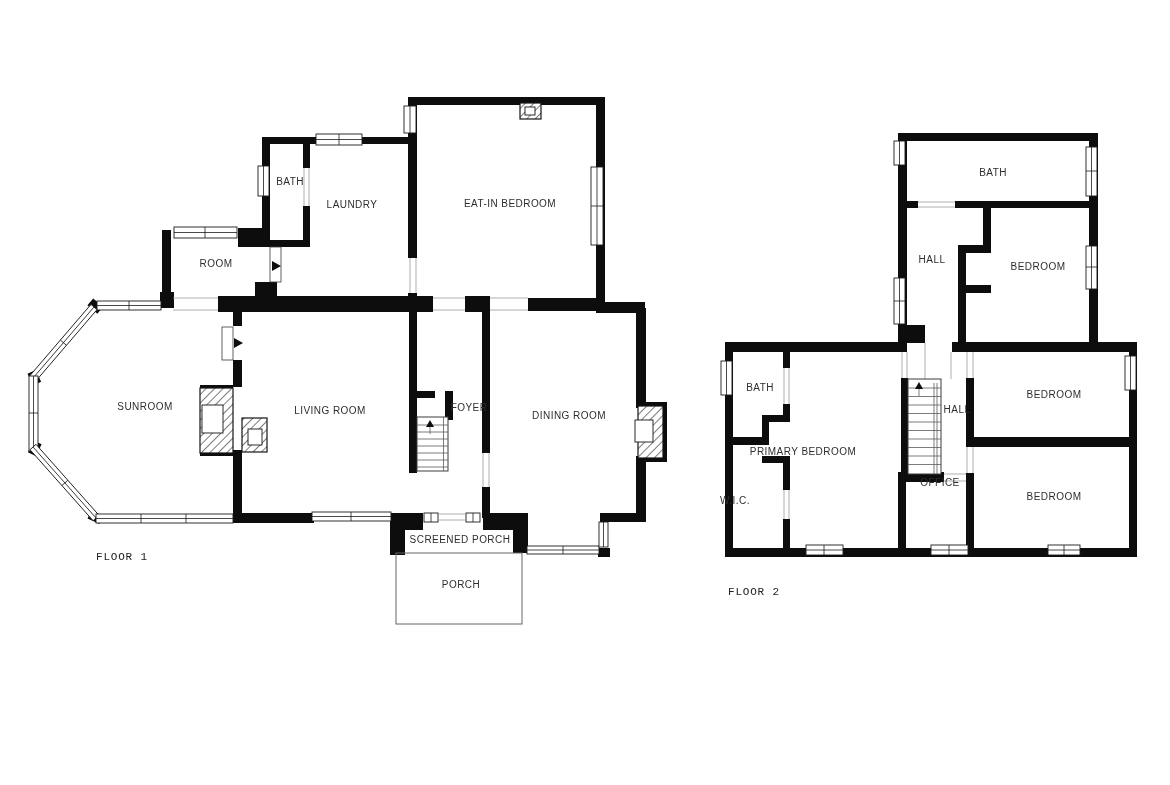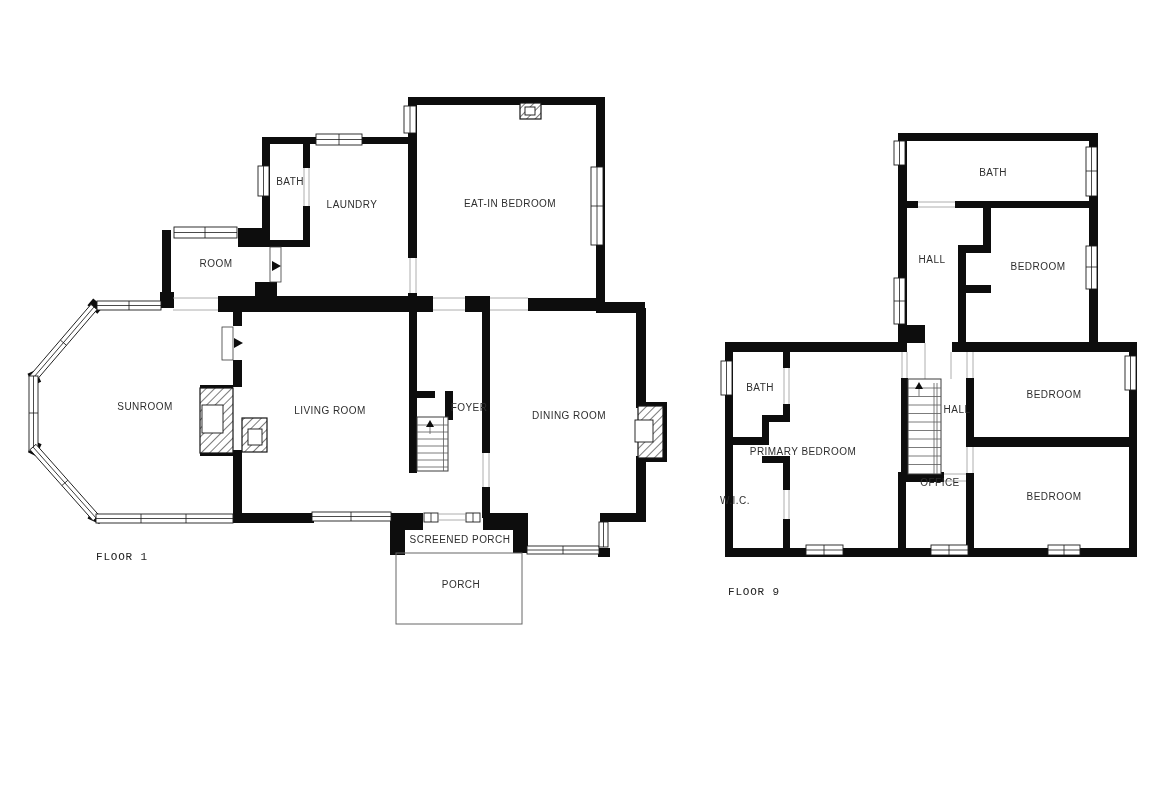--- a/index.html
+++ b/index.html
@@ -389,15 +389,15 @@
   <div class="room-label" style="left:993px;top:172px">BATH</div>
   <div class="room-label" style="left:932px;top:259px">HALL</div>
   <div class="room-label" style="left:1038px;top:266px">BEDROOM</div>
   <div class="room-label" style="left:760px;top:387px">BATH</div>
   <div class="room-label" style="left:803px;top:451px">PRIMARY BEDROOM</div>
   <div class="room-label" style="left:957px;top:409px">HALL</div>
   <div class="room-label" style="left:1054px;top:394px">BEDROOM</div>
   <div class="room-label" style="left:735px;top:500px">W.I.C.</div>
   <div class="room-label" style="left:940px;top:482px">OFFICE</div>
   <div class="room-label" style="left:1054px;top:496px">BEDROOM</div>
-  <div class="floor-title" style="left:728px;top:586px">FLOOR 9</div>
+  <div class="floor-title" style="left:728px;top:586px">FLOOR 2</div>
 
 </div>
 
 </body></html>

